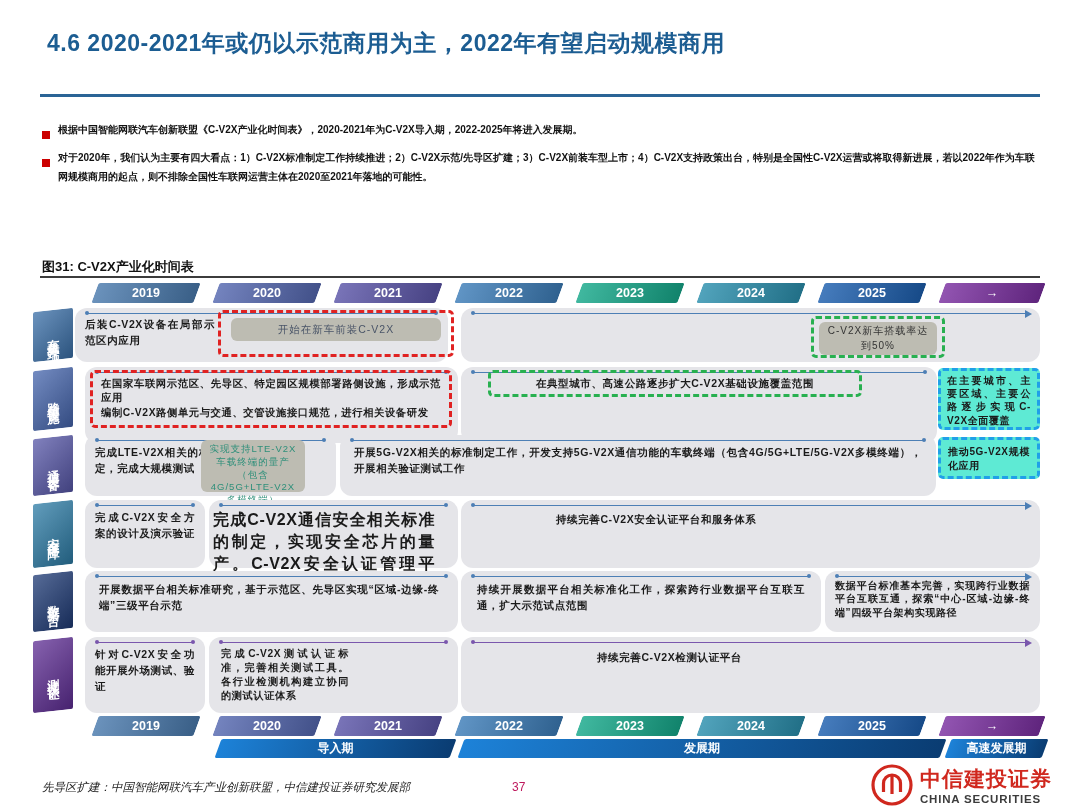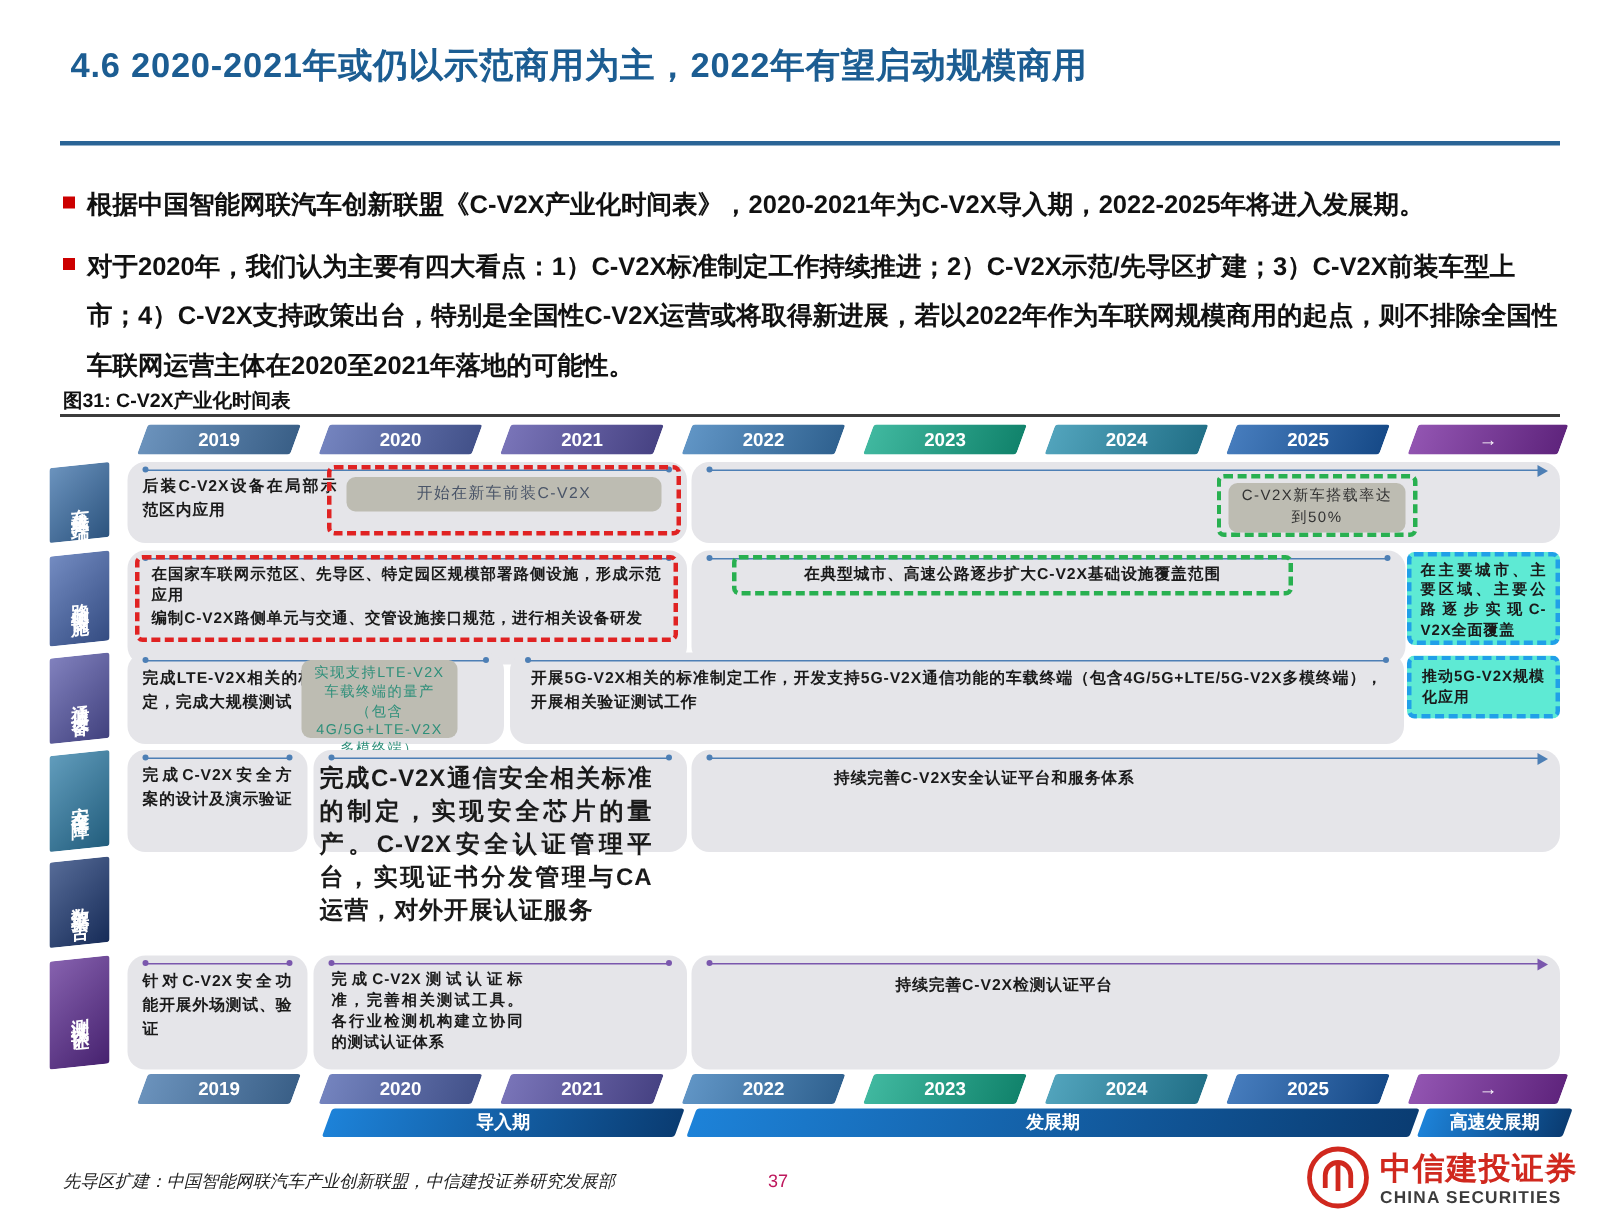--- a/index.html
+++ b/index.html
@@ -5,21 +5,21 @@
   * { margin:0; padding:0; box-sizing:border-box; }
   html,body { background:#fff; }
   body { font-family:"Liberation Sans","DejaVu Sans",sans-serif; }
   .page { position:relative; width:1080px; height:810px; background:#fff; overflow:hidden; }
 
   
   .title { position:absolute; left:47px; top:28px; width:990px; font-size:23px; font-weight:bold; color:#1c5d92; letter-spacing:0.5px; }
   .title-rule { position:absolute; left:40px; top:94px; width:1000px; height:3px; background:#2a6496; }
 
   .bullets { position:absolute; left:42px; top:120px; width:1000px; }
-  .bullet { display:flex; align-items:flex-start; margin-bottom:8px; font-size:17px; font-weight:bold; color:#111; line-height:1.95; }
+  .bullet { display:flex; align-items:flex-start; margin-bottom:8px; font-size:10px; font-weight:bold; color:#111; line-height:1.95; }
   .bsq { flex:0 0 auto; width:8px; height:8px; background:#cc0000; margin:11px 8px 0 0; }
 
   .fig-caption { position:absolute; left:42px; top:258px; font-size:13px; font-weight:bold; color:#111; }
   .cap-rule { position:absolute; left:40px; top:276px; width:1000px; height:2px; background:#3c3c3c; }
 
   
   .chart { position:absolute; left:33px; top:280px; width:1014px; height:478px; }
 
   .yearrow { position:absolute; left:0; width:1014px; height:20px; }
   .yearrow.top { top:3px; } .yearrow.bottom { top:436px; }
@@ -134,21 +134,21 @@
         <span>安全保障</span>
       </div>
     <div class="rlabel" style="top: 293px; height: 57px; background-color: rgb(30, 58, 117);">
         <span>数据平台</span>
       </div>
     <div class="rlabel" style="top: 359px; height: 72px; background-color: rgb(94, 45, 148);">
         <span>测试认证</span>
       </div>
 
     <div class="row" style="top:28px;height:54px">
-      <div class="gbox" style="left:52px;width:373px">
+      <div class="gbox" style="left:42px;width:373px">
           <div class="tline"></div>
         <div class="txt" style="left:10px;top:9px;width:130px">后装C-V2X设备在局部示范区内应用</div>
       </div>
       <div class="gbox" style="left:428px;width:579px">
           <div class="tline arr"></div>
         </div>
       <div class="dash red" style="left:185px;top:2px;width:236px;height:47px">
         <div class="ibox" style="margin:5px 10px 0;height:23px;line-height:23px;font-size:10.5px">开始在新车前装C-V2X</div>
       </div>
       <div class="dash green" style="left:778px;top:8px;width:134px;height:42px">
@@ -198,20 +198,34 @@
       <div class="gbox" style="left:176px;width:249px">
           <div class="tline"></div>
         <div class="txt" style="left:4px;top:9px;width:222px;font-size:16px;line-height:1.38">完成C-V2X通信安全相关标准的制定，实现安全芯片的量产。C-V2X安全认证管理平台，实现证书分发管理与CA运营，对外开展认证服务</div>
       </div>
       <div class="gbox" style="left:428px;width:579px">
           <div class="tline arr"></div>
         <div class="txt" style="left:95px;top:12px;width:420px">持续完善C-V2X安全认证平台和服务体系</div>
       </div>
     </div>
 
+    <div class="row" style="top:291px;height:61px">
+      <div class="gbox" style="left:52px;width:373px">
+          <div class="tline"></div>
+        <div class="txt" style="left:14px;top:11px;width:340px">开展数据平台相关标准研究，基于示范区、先导区实现“区域-边缘-终端”三级平台示范</div>
+      </div>
+      <div class="gbox" style="left:428px;width:360px">
+          <div class="tline"></div>
+        <div class="txt" style="left:16px;top:11px;width:328px">持续开展数据平台相关标准化工作，探索跨行业数据平台互联互通，扩大示范试点范围</div>
+      </div>
+      <div class="gbox" style="left:792px;width:215px">
+          <div class="tline arr"></div>
+        <div class="txt" style="left:10px;top:8px;width:195px;font-size:10px;line-height:1.33">数据平台标准基本完善，实现跨行业数据平台互联互通，探索“中心-区域-边缘-终端”四级平台架构实现路径</div>
+      </div>
+    </div>
 
     <div class="row prow" style="top:357px;height:76px">
       <div class="gbox" style="left:52px;width:120px">
           <div class="tline"></div>
         <div class="txt" style="left:10px;top:10px;width:100px">针对C-V2X安全功能开展外场测试、验证</div>
       </div>
       <div class="gbox" style="left:176px;width:249px">
           <div class="tline"></div>
         <div class="txt" style="left:12px;top:10px;width:128px;font-size:10.2px;line-height:1.38">完成C-V2X测试认证标准，完善相关测试工具。各行业检测机构建立协同的测试认证体系</div>
       </div>

